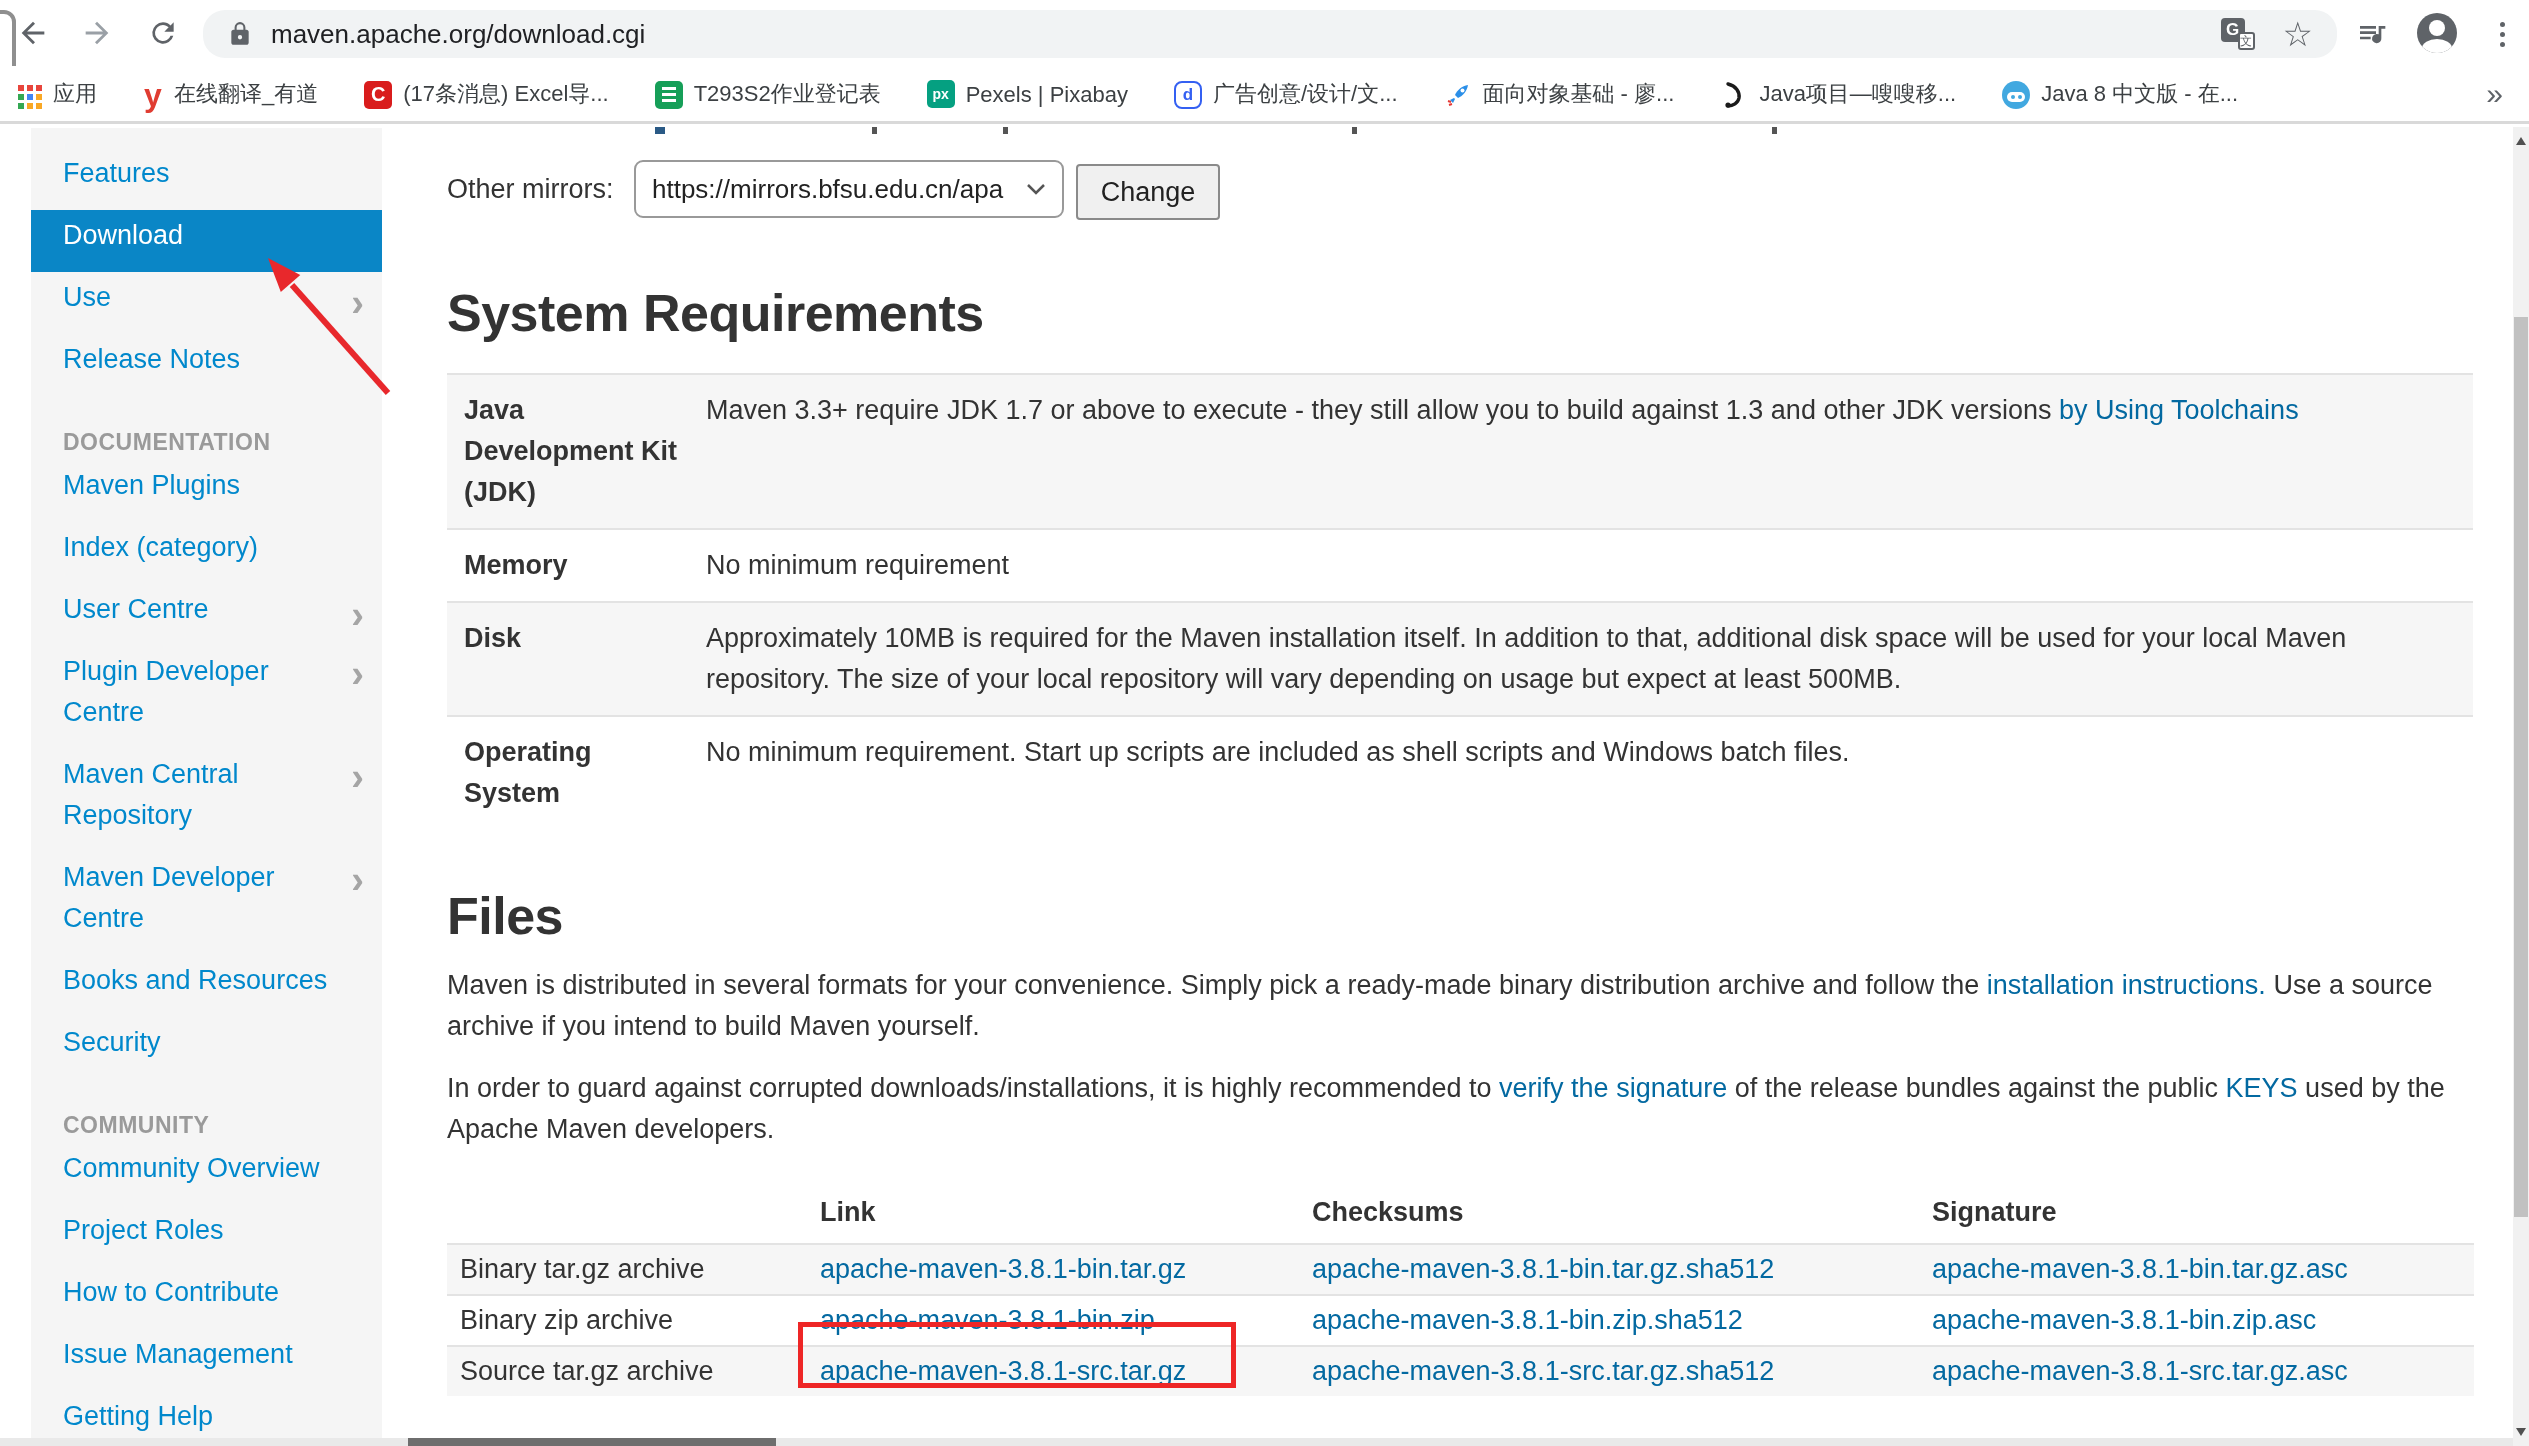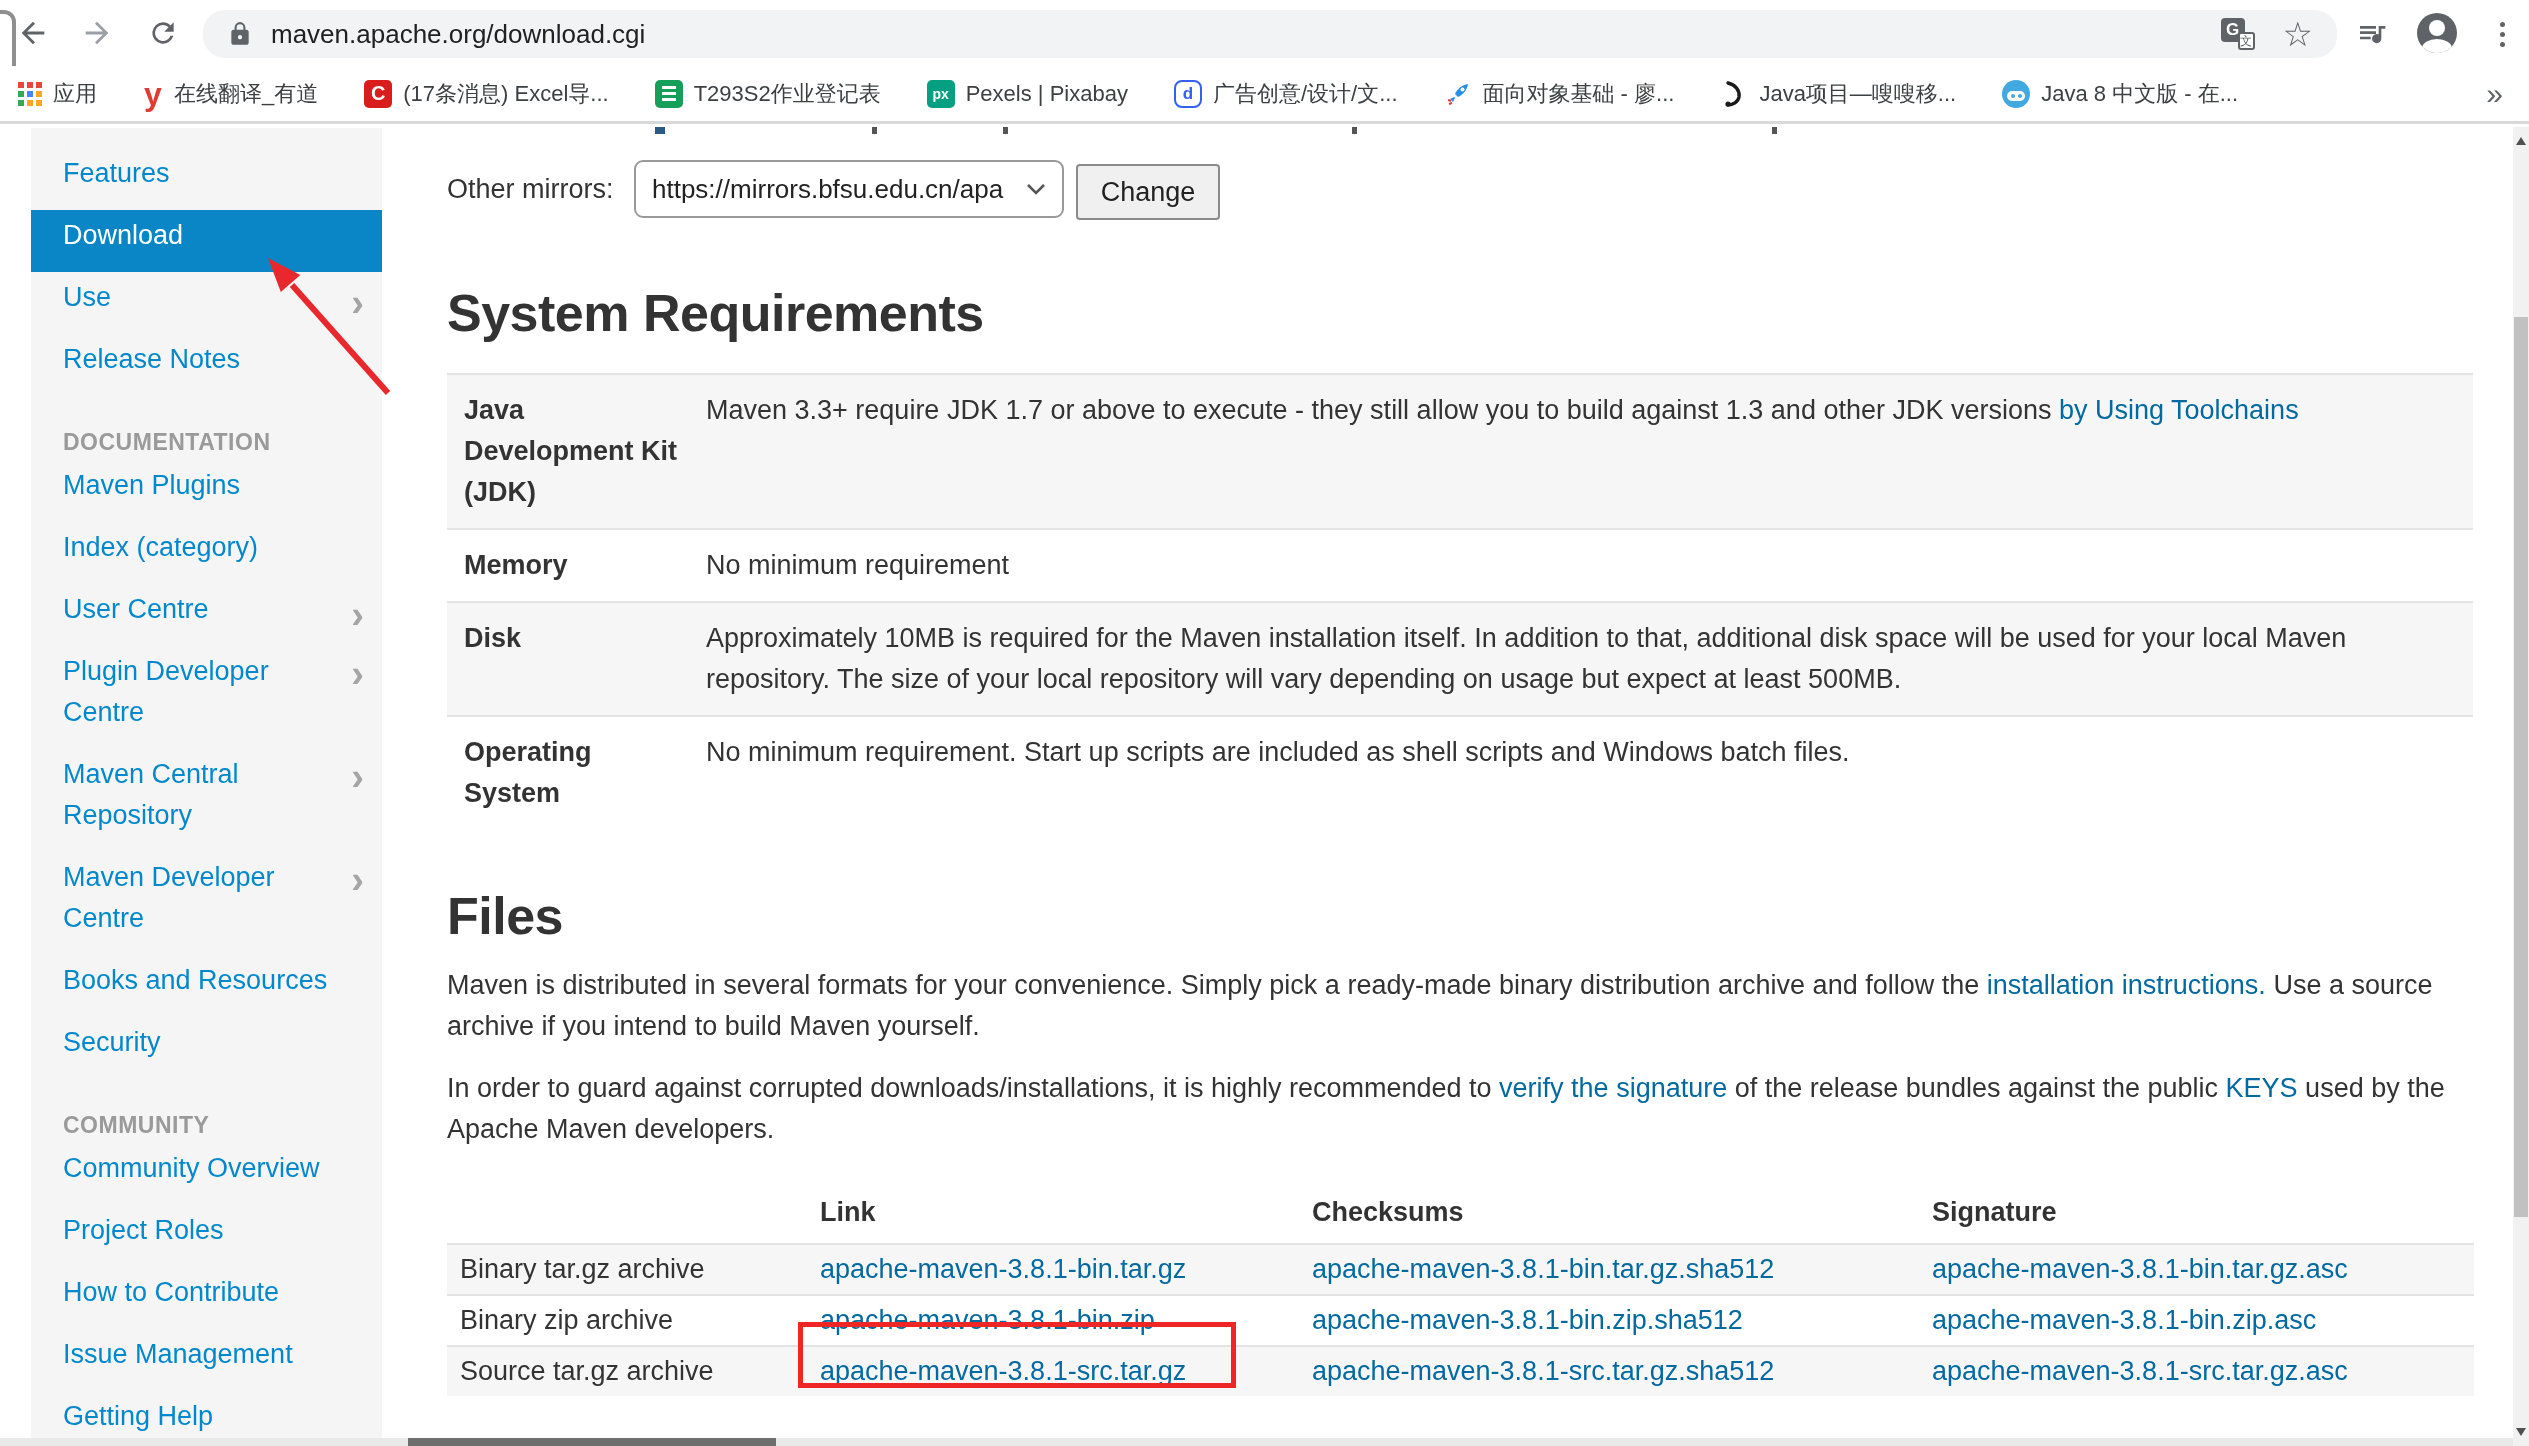--- a/index.html
+++ b/index.html
@@ -20,21 +20,21 @@
   .translate-ic .wenbox { position:absolute; right:0; bottom:0; width:17px; height:18px; background:#fff; border:2px solid #5f6368; border-radius:3px; color:#5f6368; font-size:12px; text-align:center; line-height:14px; }
   .star-glyph { font-size:34px; color:#5f6368; line-height:34px; }
   .avatar-ic { width:40px; height:40px; border-radius:50%; background:#5f6368; position:relative; overflow:hidden; }
   .avatar-ic .head { position:absolute; left:12px; top:7px; width:16px; height:16px; border-radius:50%; background:#fff; }
   .avatar-ic .body { position:absolute; left:5px; top:26px; width:30px; height:18px; border-radius:50%; background:#fff; }
   .dots-ic { display:flex; flex-direction:column; gap:5px; }
   .dots-ic i { width:5px; height:5px; border-radius:50%; background:#5f6368; }
 
   
   .bookmarks { position:absolute; left:0; top:66px; width:2529px; height:55px; background:#fff; display:flex; align-items:center; padding-left:18px; }
-  .bm-item { display:flex; align-items:center; gap:11px; margin-right:46px; cursor:default; }
+  .bm-item { display:flex; align-items:flex-end; gap:11px; margin-right:46px; cursor:default; }
   .bm-label { font-size:22px; color:#3c4043; white-space:nowrap; }
   .grid-ic { display:grid; grid-template-columns:repeat(3,6px); grid-template-rows:repeat(3,6px); gap:3px; }
   .grid-ic i { width:6px; height:6px; }
   .fav { width:28px; height:28px; border-radius:5px; display:flex; align-items:center; justify-content:center; flex:0 0 auto; }
   .fav-youdao { color:#e03c31; font-size:32px; font-weight:bold; line-height:28px; width:20px; }
   .fav-csdn { background:#d91c1c; color:#fff; font-weight:bold; font-size:20px; }
   .fav-sheets { background:#169f58; flex-direction:column; gap:3px; }
   .fav-sheets i { display:block; width:14px; height:3px; background:#fff; }
   .fav-pexels { background:#05a081; color:#fff; font-weight:bold; font-size:14px; }
   .fav-digitaling { background:#fff; border:2px solid #3460f2; border-radius:8px; color:#3460f2; font-weight:bold; font-size:17px; }

